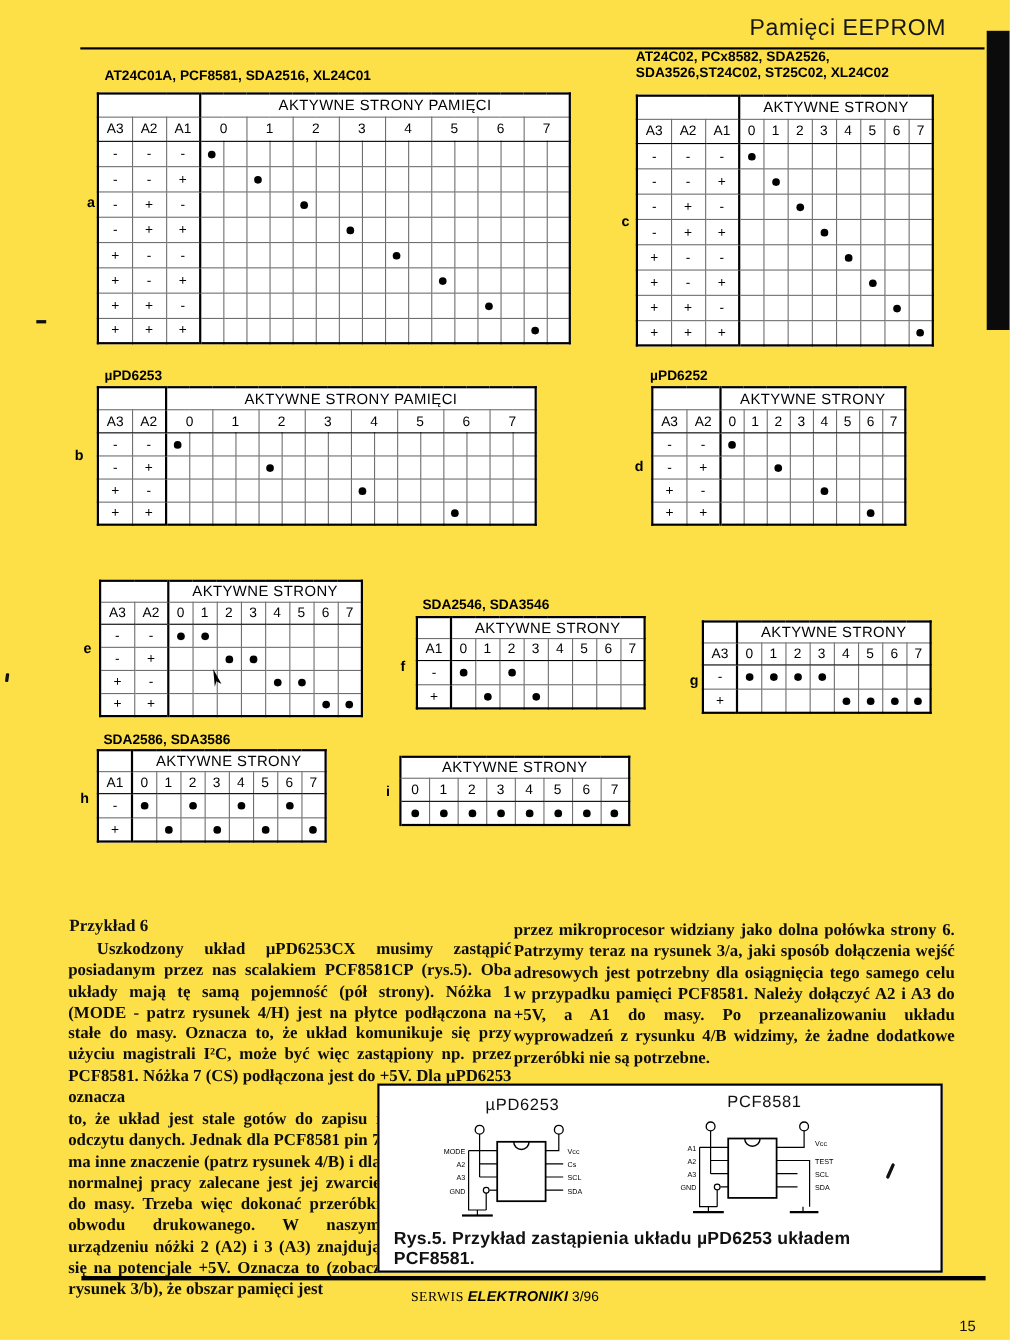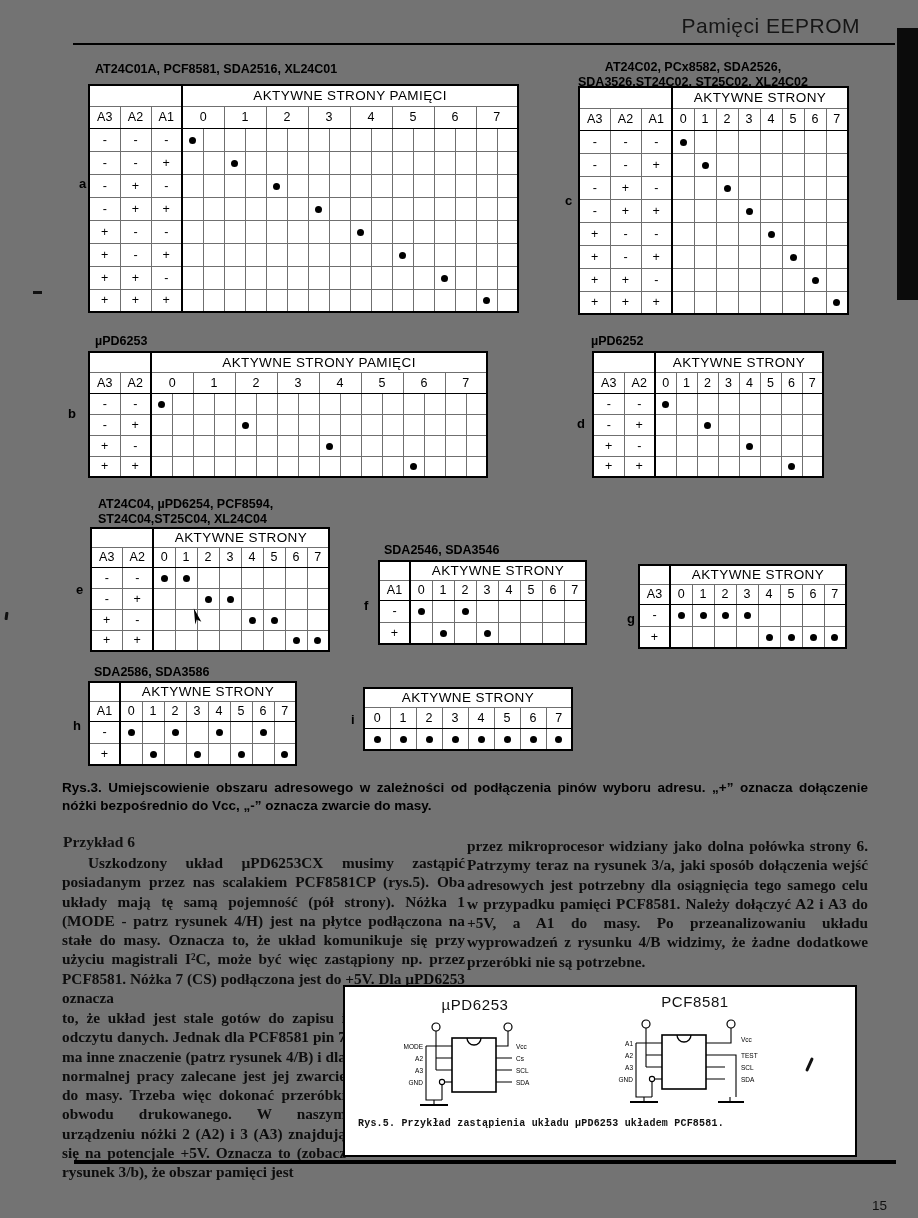--- a/index.html
+++ b/index.html
@@ -1,16 +1,16 @@
 <!DOCTYPE html>
 <html><head>
 <meta charset="utf-8">
 <style>
   html,body{margin:0;padding:0;background:#e8e8e8;}
-  .page{position:relative;width:918px;height:1218px;background:#737373;margin:0 auto;
+  .page{position:relative;width:918px;height:1218px;background:#fde047;margin:0 auto;
         font-family:"Liberation Serif",serif;color:#111;overflow:hidden;}
   .abs{position:absolute;}
   
   .hdr-title{font-family:"Liberation Sans",sans-serif;font-size:21px;letter-spacing:.5px;color:#161616;}
   .hdr-rule{background:#000;height:2px;}
   
   .tbl-title{font-family:"Liberation Sans",sans-serif;font-weight:bold;font-size:12.5px;
              white-space:pre-line;line-height:15px;color:#000;}
   .tbl-label{font-family:"Liberation Sans",sans-serif;font-weight:bold;font-size:13px;color:#000;}
   table.grid{border-collapse:collapse;border:2px solid #000;table-layout:fixed;background:#fff;}
@@ -24,21 +24,21 @@
   .dot{display:inline-block;width:7px;height:7px;background:#000;border-radius:50%;}
   
   .rys3-cap{font-family:"Liberation Sans",sans-serif;font-weight:bold;font-size:13.5px;line-height:17.5px;
             text-align:justify;color:#000;}
   .art-h{font-size:15.5px;font-weight:bold;}
   .art-p{font-size:15.3px;line-height:19.3px;text-align:justify;color:#0d0d0d;font-weight:bold;}
   .indent{text-indent:26px;}
   
   .fig-box{border:2px solid #000;background:#fff;}
   .chip-title{font-family:"Liberation Sans",sans-serif;font-size:15px;text-align:center;letter-spacing:.6px;}
-  .fig-cap{font-family:Liberation Mono, monospace;font-weight:bold;font-size:10px;letter-spacing:.2px;}
+  .fig-cap{font-family:Liberation Sans, sans-serif;font-weight:bold;font-size:16px;letter-spacing:.2px;}
   .schem line,.schem path,.schem rect,.schem circle{stroke:#000;fill:none;}
   .schem text{fill:#000;stroke:none;font-family:"Liberation Sans",sans-serif;}
   
   .ftr-rule{background:#000;height:3.5px;}
   .ftr{font-family:"Liberation Sans",sans-serif;font-size:12.5px;text-align:center;width:100%;color:#000;}
   .ftr .mag{font-weight:bold;font-style:italic;font-size:13px;letter-spacing:.3px;}
   .ftr .serw{font-family:"Liberation Serif",serif;letter-spacing:.5px;}
   .pgnum{font-family:"Liberation Sans",sans-serif;font-size:13.5px;}
   
   .strip{background:#0b0b0b;}
@@ -261,21 +261,21 @@
             <td class="cell subR"></td>
             <td class="cell"></td>
             <td class="cell subR"></td>
             <td class="cell"><span class="dot"></span></td>
             <td class="cell subR"></td>
           </tr>
         </tbody>
       </table>
     </div>
 
-  <div class="abs tbl-title" style="left:578px;top:60px;text-align:center;">AT24C02, PCx8582, SDA2526,
+  <div class="abs tbl-title" style="left:578px;top:44px;">AT24C02, PCx8582, SDA2526,
 SDA3526,ST24C02, ST25C02, XL24C02</div>
   <div class="abs tbl-label" style="left:565px;top:193px;">c</div>
   <div class="abs" style="left:578px;top:86px;">
       <table class="grid" style="width: 269px;">
         <colgroup>
           <col style="width: 31px;">
           <col style="width: 31px;">
           <col style="width: 31px;">
           <col style="width: 22px;">
           <col style="width: 22px;">
@@ -615,22 +615,20 @@
             <td class="cell"></td>
             <td class="cell"></td>
             <td class="cell"></td>
             <td class="cell"><span class="dot"></span></td>
             <td class="cell"></td>
           </tr>
         </tbody>
       </table>
     </div>
 
-  <div class="abs tbl-title" style="left:98px;top:497px;">AT24C04, µPD6254, PCF8594,
-ST24C04,ST25C04, XL24C04</div>
   <div class="abs tbl-label" style="left:76px;top:582px;">e</div>
   <div class="abs" style="left:90px;top:527px;">
       <table class="grid" style="width: 238px;">
         <colgroup>
           <col style="width: 31px;">
           <col style="width: 31px;">
           <col style="width: 22px;">
           <col style="width: 22px;">
           <col style="width: 22px;">
           <col style="width: 22px;">
@@ -914,21 +912,20 @@
             <td class="cell"><span class="dot"></span></td>
             <td class="cell"><span class="dot"></span></td>
             <td class="cell"><span class="dot"></span></td>
             <td class="cell"><span class="dot"></span></td>
             <td class="cell"><span class="dot"></span></td>
           </tr>
         </tbody>
       </table>
     </div>
 
-  <div class="abs rys3-cap" style="left:62px;top:779px;width:806px;">Rys.3. Umiejscowienie obszaru adresowego w zależności od podłączenia pinów wyboru adresu. „+” oznacza dołączenie nóżki bezpośrednio do Vcc, „-” oznacza zwarcie do masy.</div>
 
   <div class="abs art-h" style="left:63px;top:833px;">Przykład 6</div>
   <div class="abs art-p indent" style="left:62px;top:853px;width:403px;">Uszkodzony układ µPD6253CX musimy zastąpić posiadanym przez nas scalakiem PCF8581CP (rys.5). Oba układy mają tę samą pojemność (pół strony). Nóżka 1 (MODE - patrz rysunek 4/H) jest na płytce podłączona na stałe do masy. Oznacza to, że układ komunikuje się przy użyciu magistrali I²C, może być więc zastąpiony np. przez PCF8581. Nóżka 7 (CS) podłączona jest do +5V. Dla µPD6253 oznacza</div>
   <div class="abs art-p" style="left:62px;top:1008px;width:284px;">to, że układ jest stale gotów do zapisu i odczytu danych. Jednak dla PCF8581 pin 7 ma inne znaczenie (patrz rysunek 4/B) i dla normalnej pracy zalecane jest jej zwarcie do masy. Trzeba więc dokonać przeróbki obwodu drukowanego. W naszym urządzeniu nóżki 2 (A2) i 3 (A3) znajdują się na potencjale +5V. Oznacza to (zobacz rysunek 3/b), że obszar pamięci jest</div>
   <div class="abs art-p" style="left:467px;top:836px;width:401px;">przez mikroprocesor widziany jako dolna połówka strony 6. Patrzymy teraz na rysunek 3/a, jaki sposób dołączenia wejść adresowych jest potrzebny dla osiągnięcia tego samego celu w przypadku pamięci PCF8581. Należy dołączyć A2 i A3 do +5V, a A1 do masy. Po przeanalizowaniu układu wyprowadzeń z rysunku 4/B widzimy, że żadne dodatkowe przeróbki nie są potrzebne.</div>
 
   <div class="abs fig-box" style="left:343px;top:985px;width:510px;height:168px;">
     <div class="abs chip-title" style="left:45px;top:9px;width:170px;">µPD6253</div>
     <div class="abs chip-title" style="left:255px;top:6px;width:190px;">PCF8581</div>
 
@@ -973,20 +970,25 @@
       <text x="141" y="41" font-size="6.5">TEST</text>
       <text x="141" y="53" font-size="6.5">SCL</text>
       <text x="141" y="65" font-size="6.5">SDA</text>
     </svg>
 
     <div class="abs fig-cap" style="left:13px;top:131px;width:490px;">Rys.5. Przykład zastąpienia układu µPD6253 układem PCF8581.</div>
     <div class="abs mark" style="left:463px;top:70px;width:3px;height:15px;transform:rotate(24deg);border-radius:2px;"></div>
   </div>
 
   <div class="abs ftr-rule" style="left:74px;top:1160px;width:822px;"></div>
+  <div class="abs ftr" style="left:0;top:1171px;">
+    <span class="serw">SERWIS</span>
+    <span class="mag">ELEKTRONIKI</span>
+    <span>3/96</span>
+  </div>
   <div class="abs pgnum" style="left:872px;top:1170px;margin-top:28px;">15</div>
 
   <div class="abs mark" style="left:33px;top:291px;width:9px;height:3px;"></div>
   <div class="abs mark" style="left:5px;top:612px;width:3px;height:8px;border-radius:1px;transform:rotate(8deg);"></div>
   <svg class="abs" style="left:190px;top:608px;transform:rotate(-14deg);" width="12" height="18" viewBox="0 0 12 18">
     <path d="M6 0 L10 15 L6.2 11.5 L3.5 16 Z" fill="#000"></path>
   </svg>
 
 </div>
 

